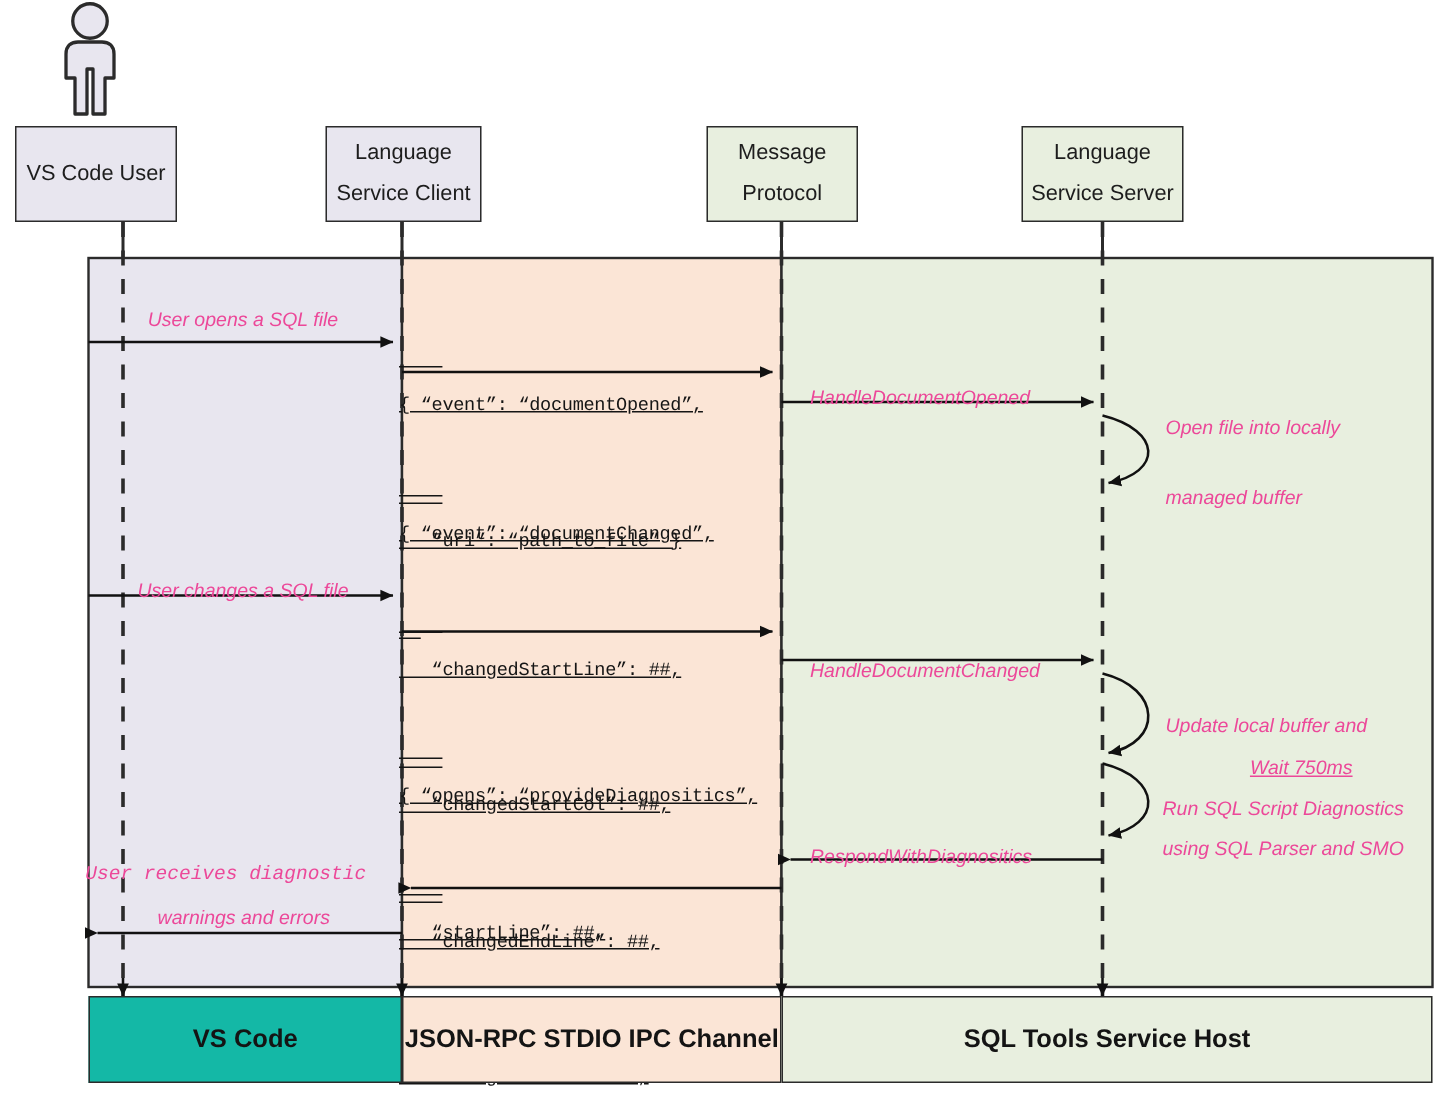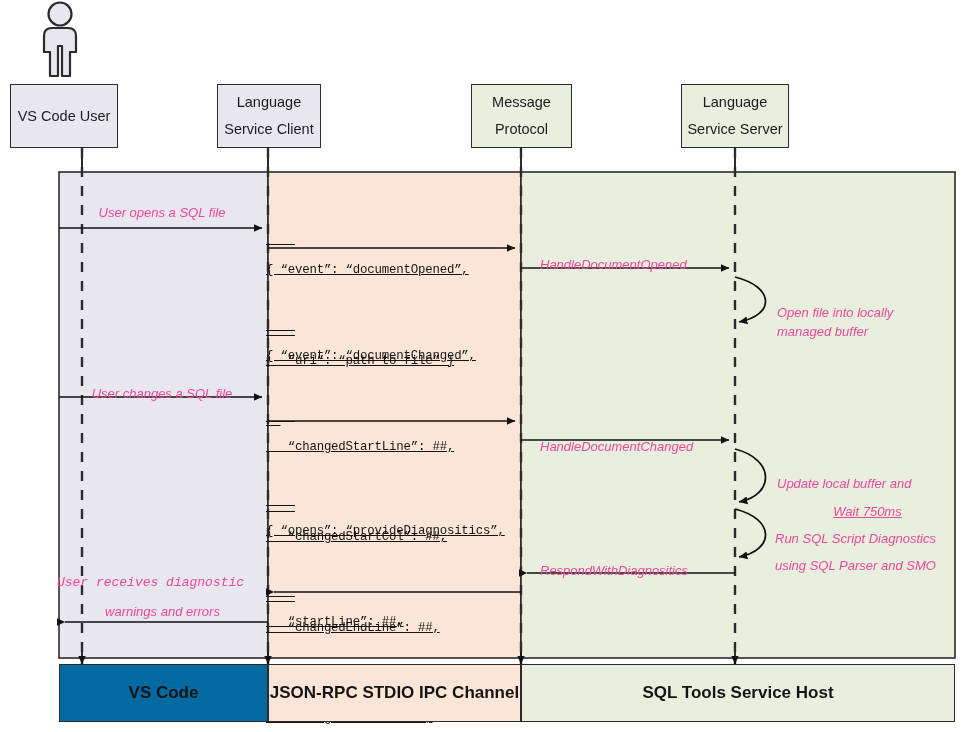--- a/index.html
+++ b/index.html
@@ -54,21 +54,21 @@
     position: absolute;
     box-sizing: border-box;
     border: 1.6px solid #2b2b2b;
     display: flex;
     align-items: center;
     justify-content: center;
     font-size: 17px;
     font-weight: bold;
     color: #141414;
   }
-  .fcell.lav { background: #0369a1; }
+  .fcell.lav { background: #14b8a6; }
   .fcell.pch { background: #fbe5d6; }
   .fcell.grn { background: #e8efdf; }
 
   
   .mlabel {
     font-style: italic;
     font-size: 13px;
     color: #ec4899;
     text-align: center;
     line-height: 1.95;
@@ -177,21 +177,21 @@
 
   <div class="txt mlabel" style="left:48px; top:570px; width:205px;font-family:Liberation Mono, monospace;">User receives diagnostic</div>
   <div class="txt mlabel" style="left:60px; top:599px; width:205px;">warnings and errors</div>
 
   <div class="txt mlabel left" style="left:540px; top:252px; width:230px;">HandleDocumentOpened</div>
 
   <div class="txt mlabel left" style="left:540px; top:434px; width:240px;">HandleDocumentChanged</div>
 
   <div class="txt mlabel left" style="left:540px; top:558px; width:240px;">RespondWithDiagnositics</div>
 
-  <div class="txt mlabel left" style="left:777px; top:300px; width:180px;">Open file into locally</div>
+  <div class="txt mlabel left" style="left:777px; top:272px; width:180px;">Open file into locally</div>
   <div class="txt mlabel left" style="left:777px; top:319px; width:180px;">managed buffer</div>
 
   <div class="txt mlabel left" style="left:777px; top:471px; width:185px;">Update local buffer and</div>
   <div class="txt mlabel" style="left:777px; top:499px; width:181px;text-decoration:underline;">Wait 750ms</div>
 
   <div class="txt mlabel left" style="left:775px; top:526px; width:190px;">Run SQL Script Diagnostics</div>
   <div class="txt mlabel left" style="left:775px; top:553px; width:190px;">using SQL Parser and SMO</div>
 
   <div class="txt jsonblk" style="left:266px; top:195px;">
     <div>{ “event”: “documentOpened”,</div>

